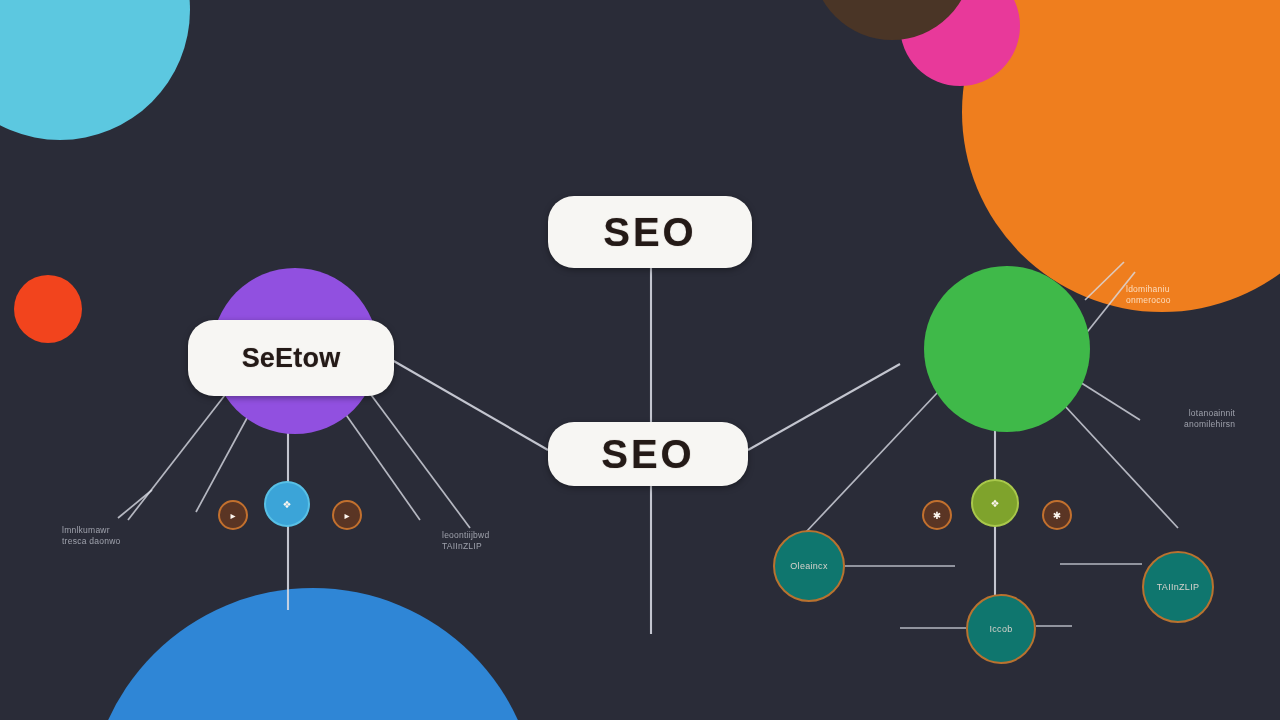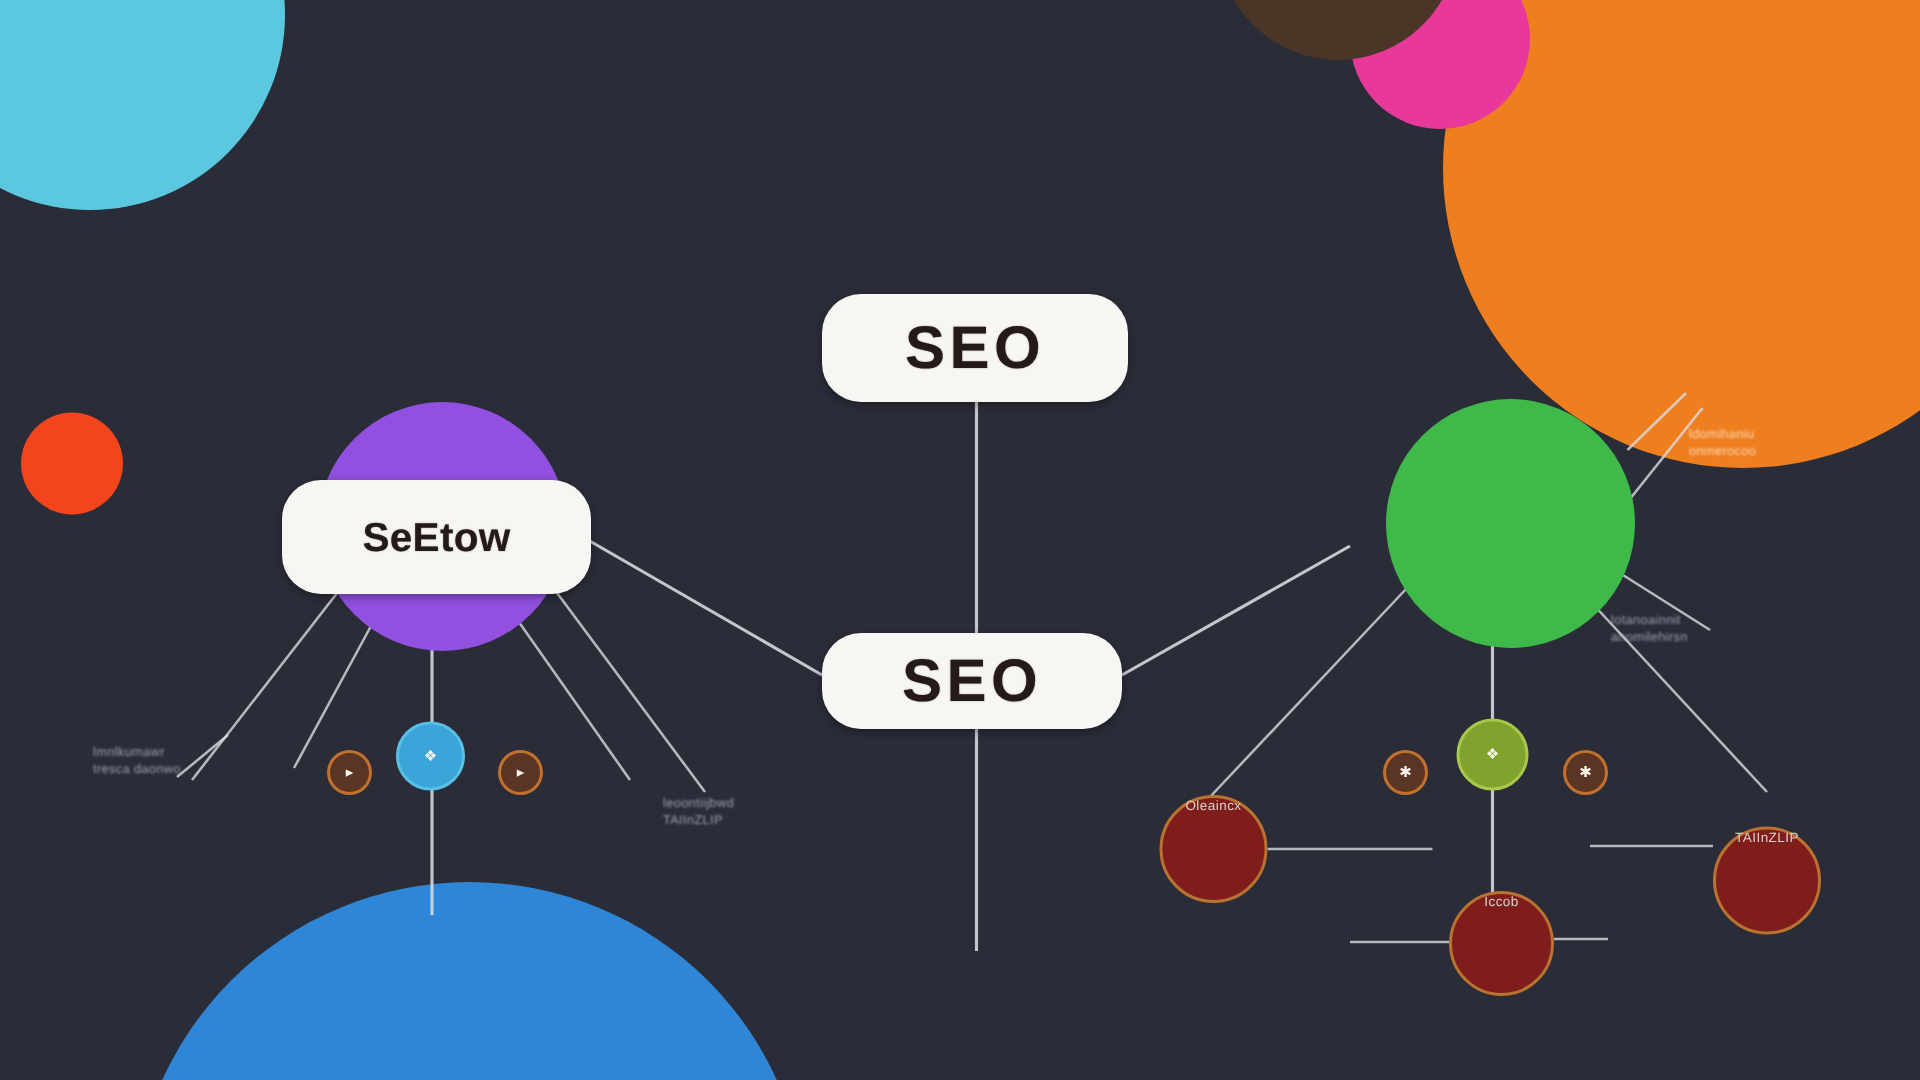--- a/index.html
+++ b/index.html
@@ -89,22 +89,23 @@
   .chip.olive {
     background: #7fa32c;
     border: 2px solid #a9c84b;
   }
 
   
   .bubble {
     position: absolute;
     border-radius: 50%;
     border: 2.5px solid #b9722f;
-    background: #7f1d1d;
+    background: #0f766e;
     display: flex;
+    align-items: center;
     justify-content: center;
     box-sizing: border-box;
     color: #d6d2cc;
     font-size: 9px;
     letter-spacing: .3px;
     text-align: center;
     filter: blur(.35px);
   }
 
   
@@ -207,23 +208,23 @@
         <span>Oleaincx</span>
       </div>
       <div class="bubble" style="left: 1142px; top: 551px; width: 72px; height: 72px;">
         <span>TAIInZLIP</span>
       </div>
       <div class="bubble" style="left: 966px; top: 594px; width: 70px; height: 70px;">
         <span>Iccob</span>
       </div>
     </div>
   <div id="caption-layer">
-      <div class="caption" style="left: 62px; top: 496px;">lmnlkumawr
+      <div class="caption" style="left: 62px; top: 525px;">lmnlkumawr
 tresca daonwo</div>
       <div class="caption" style="left: 442px; top: 530px;">leoontiijbwd
 TAIInZLIP</div>
       <div class="caption on-orange" style="left: 1126px; top: 240px;">ldomihaniu
 onmerocoo</div>
-      <div class="caption" style="left: 1074px; top: 408px;">lotanoainnit
+      <div class="caption" style="left: 1184px; top: 408px; text-align: right;">lotanoainnit
 anomilehirsn</div>
     </div>
 
 </div>
 
 </body></html>

